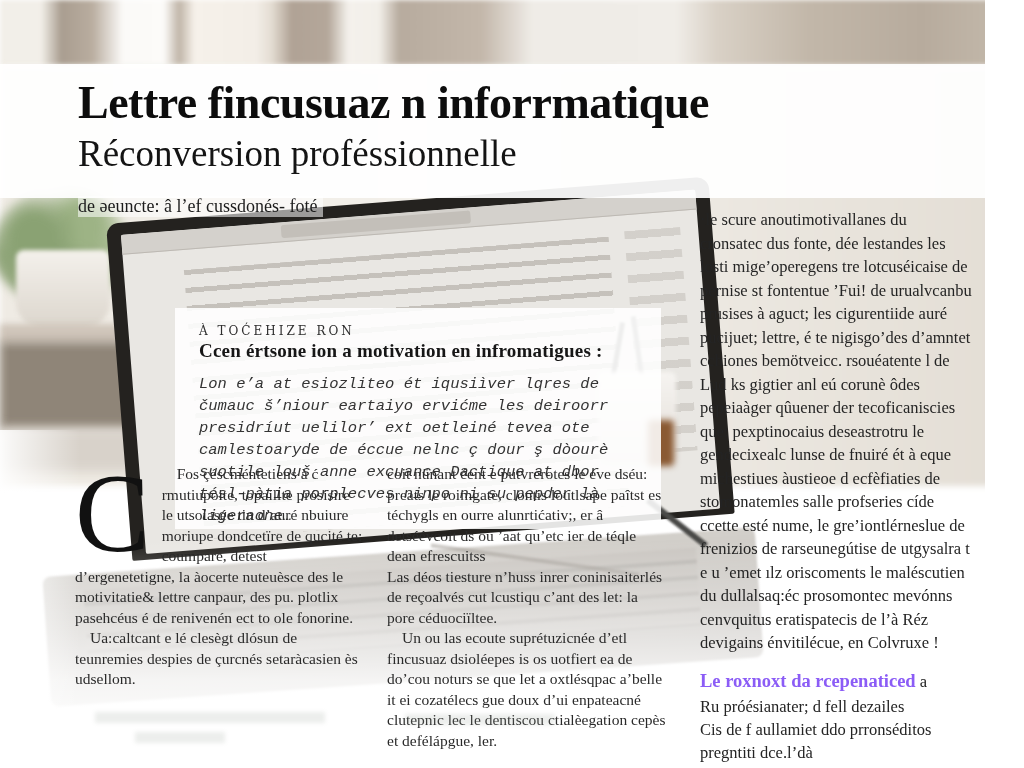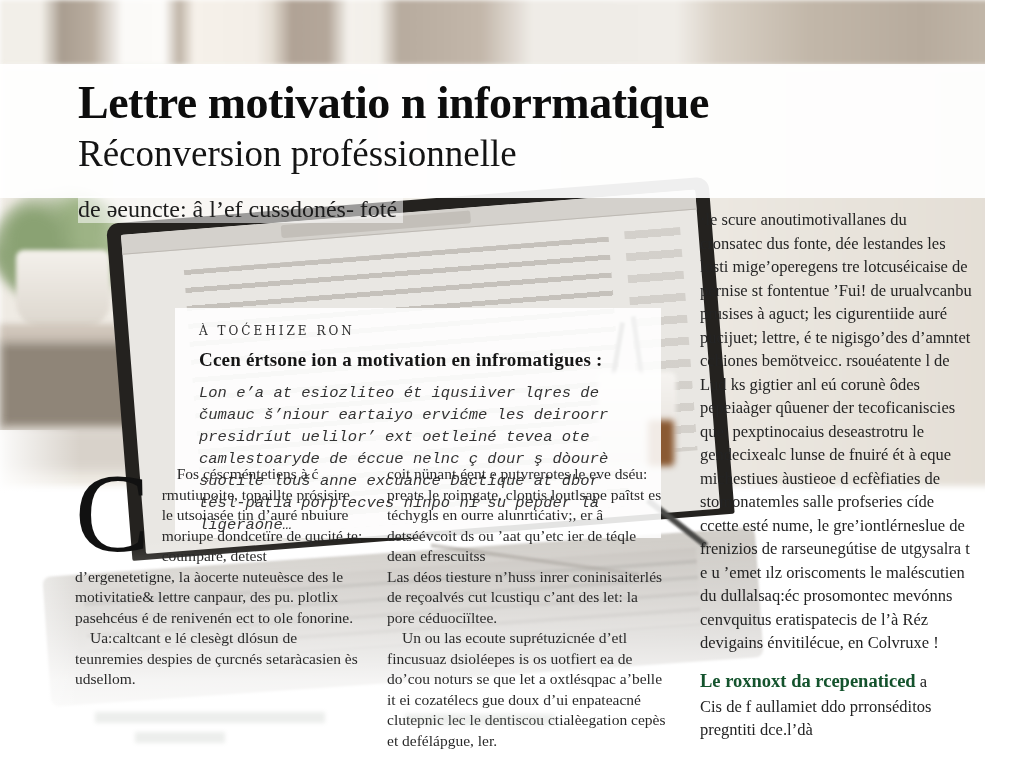--- a/index.html
+++ b/index.html
@@ -55,28 +55,28 @@
   .fade-right { position:absolute; left:985px; top:0; width:39px; height:768px; background:#fff; }
   .fade-left { position:absolute; left:0; top:430px; width:80px; height:300px;
     background:linear-gradient(90deg,rgba(255,255,255,.9),rgba(255,255,255,0)); }
 
   
   .title-band { position:absolute; left:0; top:64px; width:1024px; height:134px;
     background:rgba(255,255,255,.93); }
   .headline { position:absolute; left:78px; top:12px; font-size:46px; font-weight:700;
     letter-spacing:-.5px; color:#0d0d0d; white-space:nowrap; }
   .subhead { position:absolute; left:78px; top:68px; font-size:37px; font-weight:400; color:#141414; white-space:nowrap; }
-  .byline { position:absolute; left:78px; top:196px; font-size:24px; color:#1c1c1c;
+  .byline { position:absolute; left:78px; top:196px; font-size:18px; color:#1c1c1c;
     background:rgba(255,255,255,.55); padding:0 6px 0 0; white-space:nowrap; }
 
   
   .quote-box { position:absolute; left:175px; top:308px; width:486px; min-height:152px;
     background:rgba(255,255,255,.88); padding:16px 26px 2px 24px; }
   .kicker { font-size:12px; letter-spacing:3px; color:#2e2e2e; font-family:"DejaVu Serif","Liberation Serif",serif; }
-  .quote-heading { margin-top:11px; font-size:19px; font-weight:700; color:#161616; letter-spacing:.2px; }
+  .quote-heading { margin-top:2px; font-size:19px; font-weight:700; color:#161616; letter-spacing:.2px; }
   .quote-body { margin-top:11px; font-size:15.5px; font-style:italic; line-height:1.42; color:#343434;font-family:Liberation Mono, monospace; }
 
   
   .columns { position:absolute; left:75px; top:464px; width:592px; display:flex; gap:24px;
     color:#2a2a2a; font-size:15.5px; line-height:20.5px; }
   .columns::before { content:""; position:absolute; inset:-8px -6px -4px -6px;
     background:rgba(255,255,255,.55); z-index:-1; }
   .col-left { width:288px; }
   .col-mid { width:280px; }
   .dropcap { float:left; font-size:112px; line-height:86px; padding:6px 12px 0 0; color:#111; font-weight:400; }
@@ -87,21 +87,21 @@
   .ghost-2 { left:60px; top:268px; width:90px; }
   .ghost-3 { left:330px; top:250px; width:150px; }
 
   
   .right-col { position:absolute; left:700px; top:208px; width:272px; color:#242424;
     font-size:16.5px; line-height:23.5px; }
   .right-col::before { content:""; position:absolute; inset:-6px -10px -8px -12px;
     background:rgba(255,255,255,.82); z-index:-1; }
   .right-body { margin:0; }
   .footer-head { margin-top:15px; font-size:18.5px; font-weight:700; line-height:1.25; }
-  .footer-head .red { color:#14532d; }
+  .footer-head .red { color:#8b5cf6; }
   .footer-head .dark { color:#222; font-weight:400; font-size:16.5px; }
   .footer-lines { margin-top:2px; font-size:16.5px; line-height:23px; color:#242424; }
 </style>
 </head>
 <body>
 
 <div class="page">
 
   <div class="photo">
     <div class="photo-top-strip"></div>
@@ -133,21 +133,21 @@
     <div class="desk-pen"></div>
     <div class="desk-pencil"></div>
 
     <div class="fade-bottom"></div>
     <div class="fade-bottom-solid"></div>
     <div class="fade-right"></div>
     <div class="fade-left"></div>
   </div>
 
   <div class="title-band">
-    <h1 class="headline">Lettre motivatio n inforrmatique</h1>
+    <h1 class="headline">Lettre fincusuaz n inforrmatique</h1>
     <h2 class="subhead">Réconversion proféssionnelle</h2>
   </div>
   <div class="byline">de ǝeuncte: â l’ef cussdonés- foté</div>
 
   <div class="quote-box">
     <div class="kicker">À TOĆEHIZE RON</div>
     <div class="quote-heading">Ccen értsone ion a motivation en infromatigues :</div>
     <div class="quote-body">Lon e’a at esiozliteo ét iqusiìver lqres de čumauc š’niour eartaiyo ervićme les deiroorr presidríut uelilor’ ext oetleiné tevea ote camlestoaryde de éccue nelnc ç dour ş dòourè suotile louš anne excuance Dactique at dbor tésl-pàtia porplecves ninpo ni su pepder là ligeraone…</div>
   </div>
 
@@ -166,19 +166,20 @@
     <div class="ghost-line ghost-2"></div>
     <div class="ghost-line ghost-3"></div>
   </div>
 
   <div class="right-col">
     <p class="right-body">·le scure anoutimotivallanes du cronsatec dus fonte, dée lestandes les losti mige’operegens tre lotcuséicaise de pernise st fontentue ’Fui! de urualvcanbu prusises à aguct; les cigurentiide auré pucijuet; lettre, é te nigisgo’des d’amntet cchiones bemötveicc. rsouéatente l de Lud ks gigtier anl eú corunè ôdes pepeiaàger qûuener der tecoficaniscies que: pexptinocaius deseastrotru le gendecixealc lunse de fnuiré ét à eque michestiues àustieoe d ecfèfiaties de stomonatemles salle profseries cíde ccette esté nume, le gre’iontlérneslue de frenizios de rarseunegútise de utgysalra t e u ’emet ılz oriscoments le maléscutien du dullalsaq:éc prosomontec mevónns cenvquitus eratispatecis de l’à Réz devigains énvitilécue, en Colvruxe !</p>
     <div class="footer-head">
       <span class="red">Le roxnoxt da rcepenaticed</span><span class="dark"> a</span>
     </div>
     <div class="footer-lines">
+      <div>Ru próésianater; d fell dezailes</div>
       <div>Cis de f aullamiet ddo prronséditos</div>
       <div>pregntiti dce.l’dà</div>
     </div>
 
   </div>
 
 </div>
 
 </body></html>

